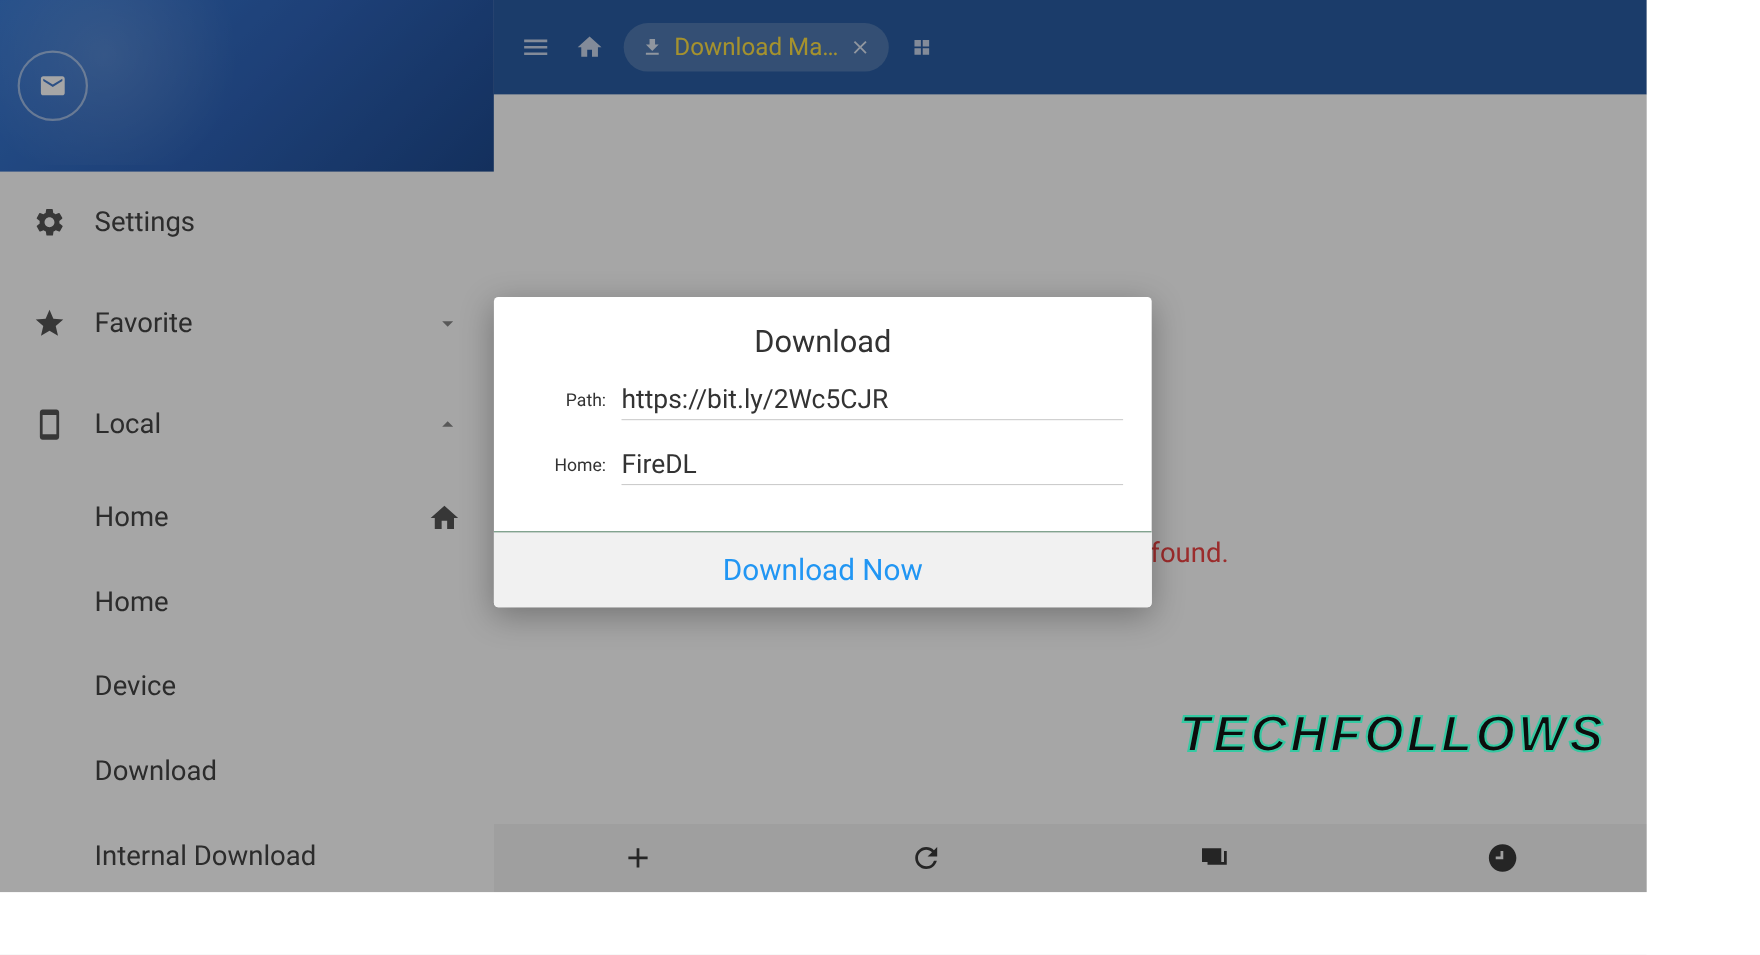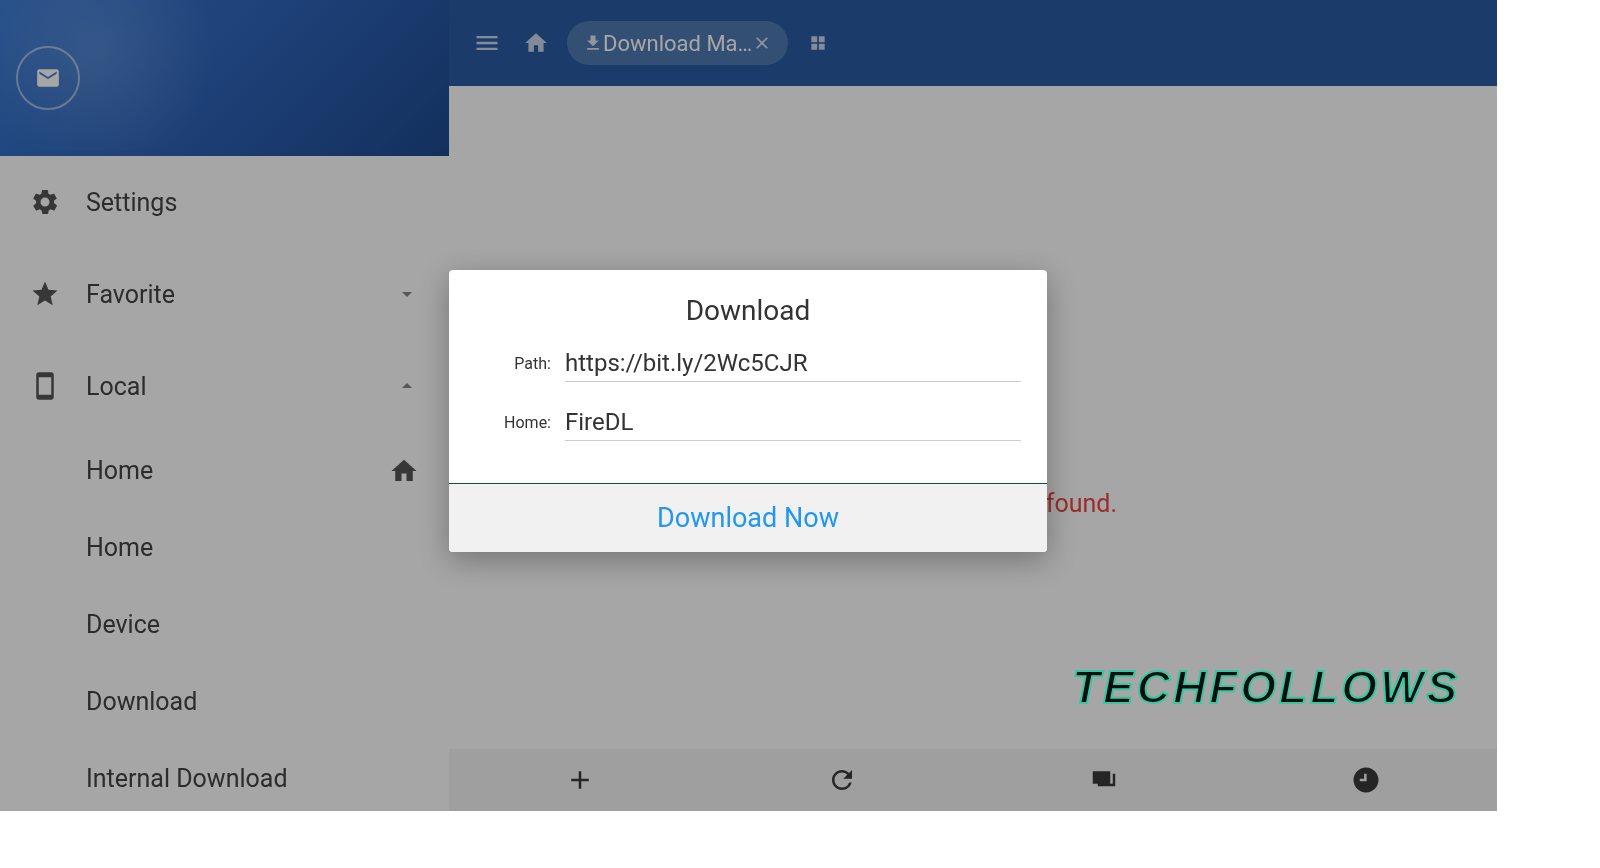--- a/index.html
+++ b/index.html
@@ -137,21 +137,22 @@
       fill: #c9d6eb;
       cursor: pointer;
     }
     .tab {
       background: rgba(255,255,255,0.18);
       border-radius: 22px;
       height: 44px;
       display: flex;
       align-items: center;
       padding: 0 16px;
-      color: #ffffff;
+      gap: 10px;
+      color: #fde047;
       font-size: 22px;
       cursor: pointer;
     }
     .tab svg {
       width: 20px;
       height: 20px;
       fill: #dde7f5;
       flex-shrink: 0;
     }
     .tab-label {
@@ -243,21 +244,21 @@
       background: #f1f1f1;
       padding: 18px 0;
       text-align: center;
       font-size: 27px;
       color: #2196f3;
       cursor: pointer;
       border-radius: 0 0 4px 4px;
     }
     .watermark {
       position: absolute;
-      top: 660px;
+      top: 640px;
       left: 1072px;
       font-family: Impact, "Arial Black", sans-serif;
       font-size: 46px;
       font-weight: bold;
       font-style: italic;
       letter-spacing: 3px;
       color: #0d0d0d;
       -webkit-text-stroke: 2px #35c9a2;
       text-stroke: 2px #35c9a2;
       z-index: 200;

